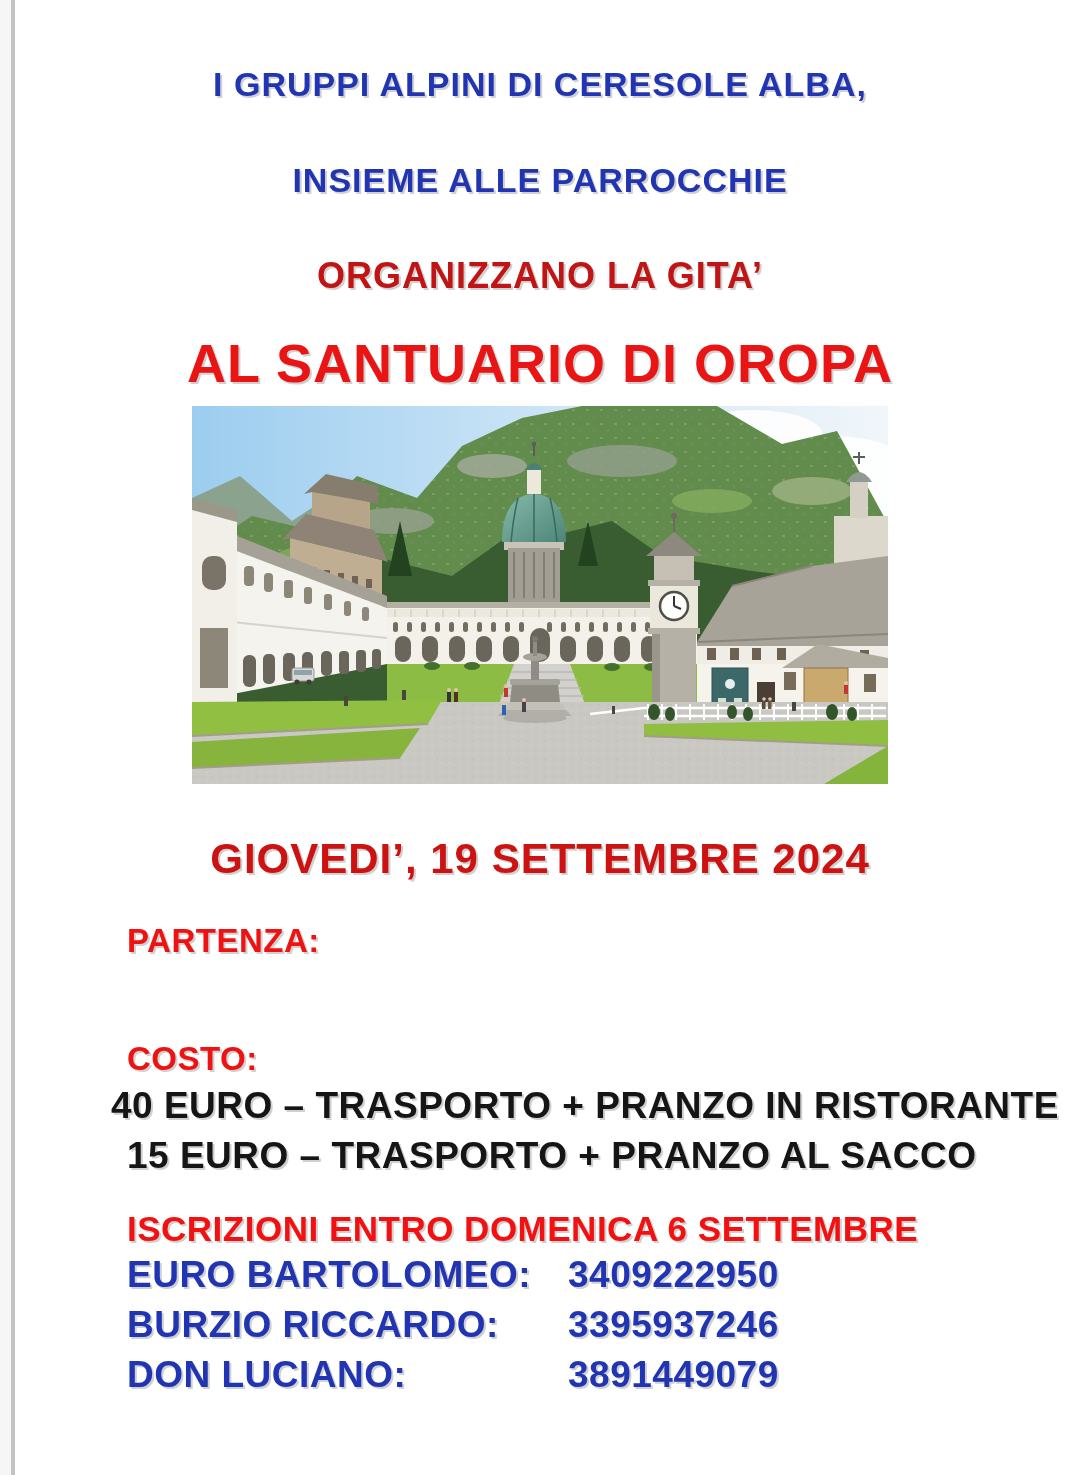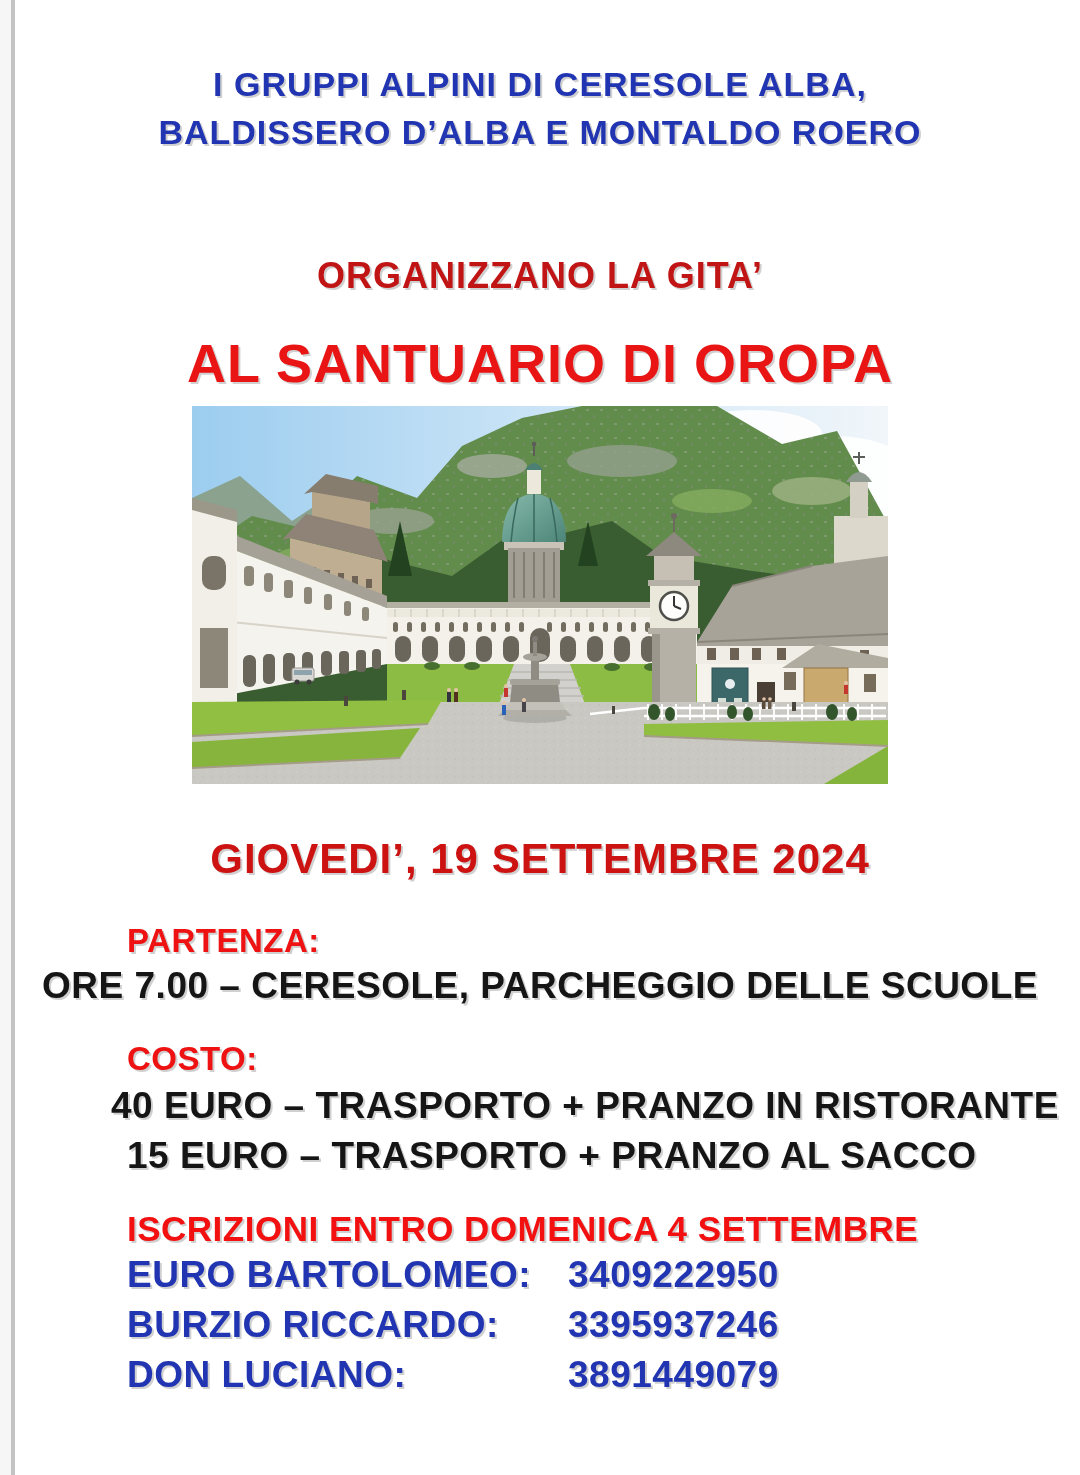--- a/index.html
+++ b/index.html
@@ -39,21 +39,21 @@
   .contact{left:112px;font-size:37px;color:var(--header-blue,#2135b2);letter-spacing:0.5px;}
   .c1{top:1255px;} .c2{top:1305px;} .c3{top:1355px;}
   .contact .cname{display:inline-block;width:441px;}
 </style>
 </head>
 <body>
 
 <div class="page">
 
   <div class="abs ctr shadow blue l1">I GRUPPI ALPINI DI CERESOLE ALBA,</div>
-  <div class="abs ctr shadow blue l2">BALDISSERO D’ALBA E MONTALDO ROERO</div>
+  <div class="abs ctr shadow blue l3">INSIEME ALLE PARROCCHIE</div>
 
   <div class="abs ctr shadow intro">ORGANIZZANO LA GITA’</div>
   <div class="abs ctr shadow title">AL SANTUARIO DI OROPA</div>
 
   <div class="abs photo">
     <svg width="696" height="378" viewBox="0 0 696 378">
       <defs>
         <linearGradient id="sky" x1="0" y1="0" x2="1" y2="0">
           <stop offset="0" stop-color="#9ccdef"></stop>
             <stop offset="0.55" stop-color="#cfe6f7"></stop>
@@ -412,27 +412,26 @@
             <circle cx="578" cy="293" r="1.8" fill="#e4c4a8"></circle>
             <rect x="576" y="295" width="3.5" height="8" fill="#6a5a4a"></rect>
           </g>
       </g>
     </svg>
   </div>
 
   <div class="abs ctr shadow date">GIOVEDI’, 19 SETTEMBRE 2024</div>
 
   <div class="abs shadow redlabel partenza">PARTENZA:</div>
-  <div class="abs ctr shadow black ore">ORE 7.00 – CERESOLE, PARCHEGGIO DELLE SCUOLE</div>
 
   <div class="abs shadow redlabel costo">COSTO:</div>
   <div class="abs shadow black euro1">40 EURO – TRASPORTO + PRANZO IN RISTORANTE</div>
   <div class="abs shadow black euro2">15 EURO – TRASPORTO + PRANZO AL SACCO</div>
 
-  <div class="abs shadow deadline">ISCRIZIONI ENTRO DOMENICA 4 SETTEMBRE</div>
+  <div class="abs shadow deadline">ISCRIZIONI ENTRO DOMENICA 6 SETTEMBRE</div>
 
   <div class="abs shadow contact c1">
     <span class="cname">EURO BARTOLOMEO:</span><span>3409222950</span>
   </div>
   <div class="abs shadow contact c2">
     <span class="cname">BURZIO RICCARDO:</span><span>3395937246</span>
   </div>
   <div class="abs shadow contact c3">
     <span class="cname">DON LUCIANO:</span><span>3891449079</span>
   </div>

